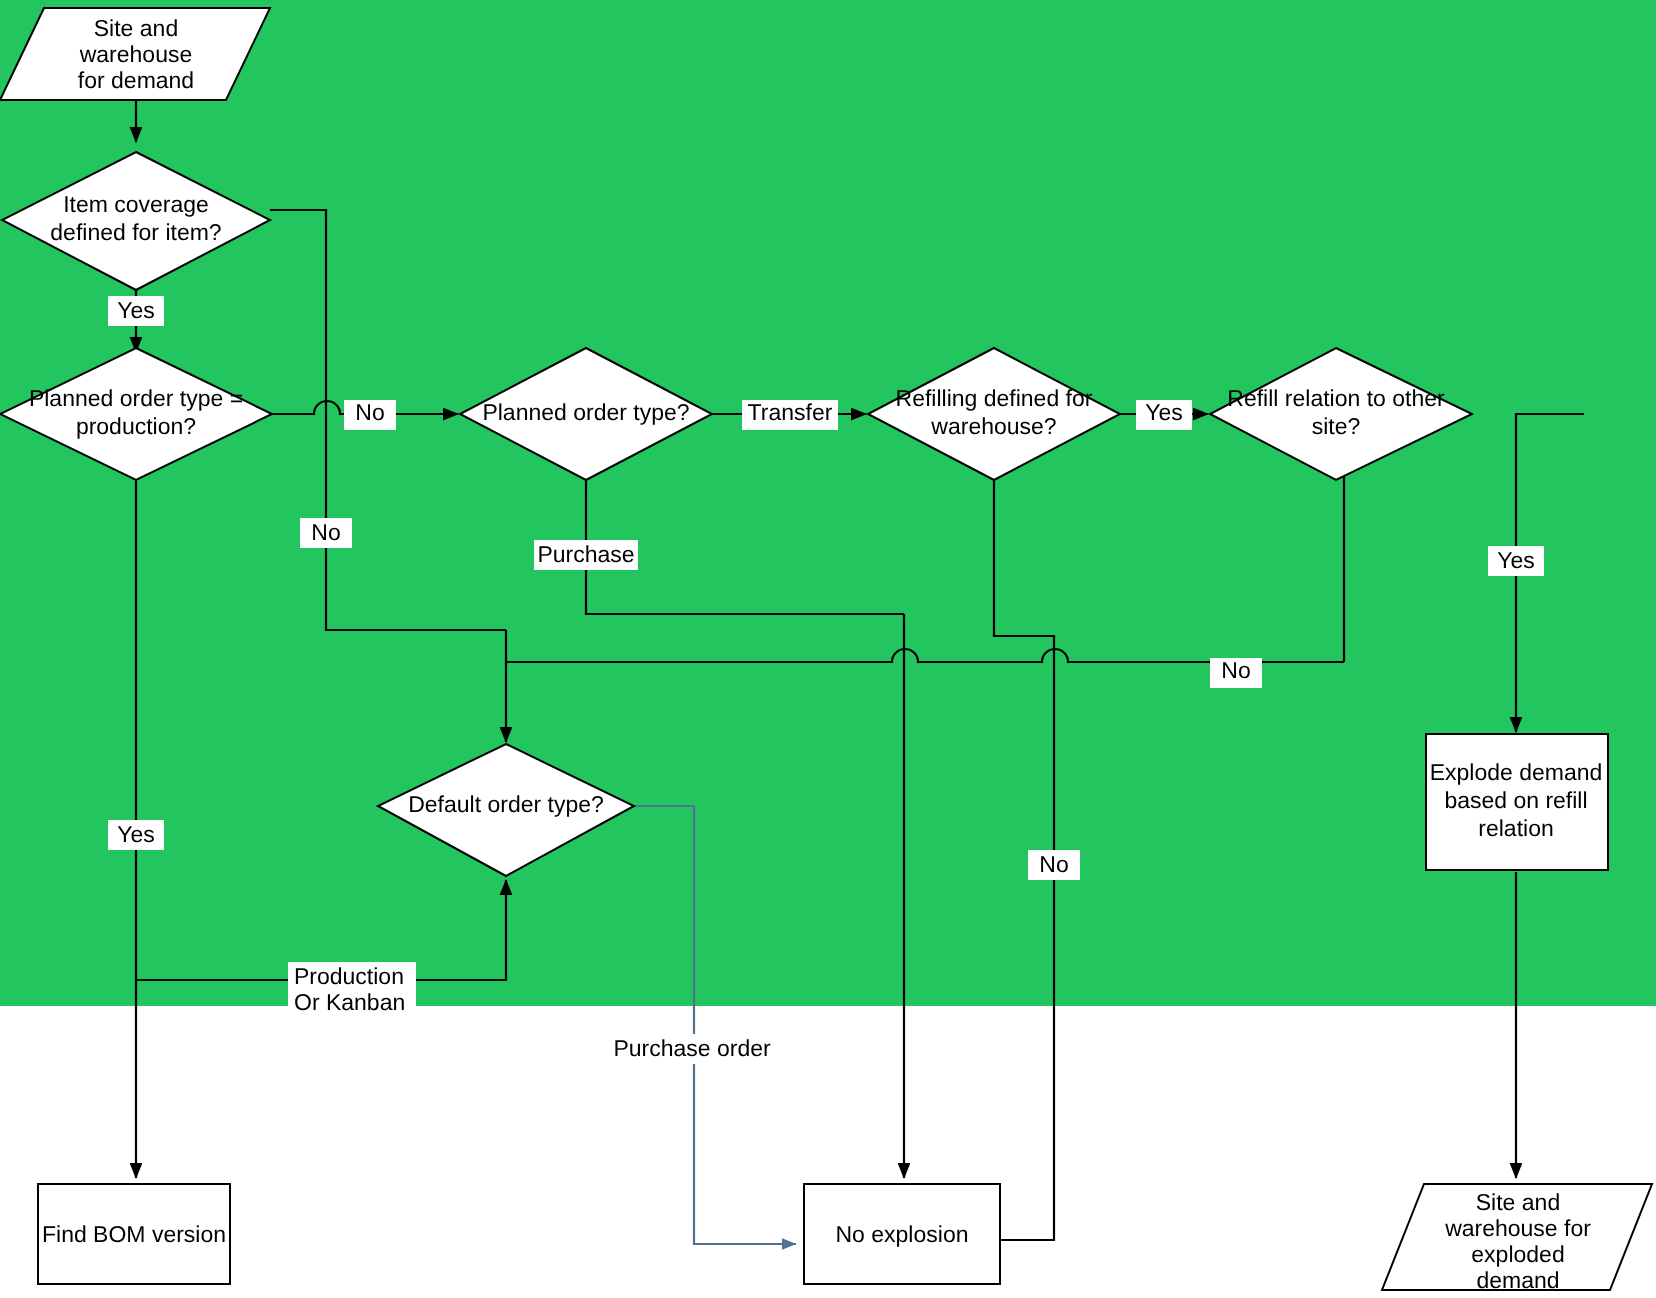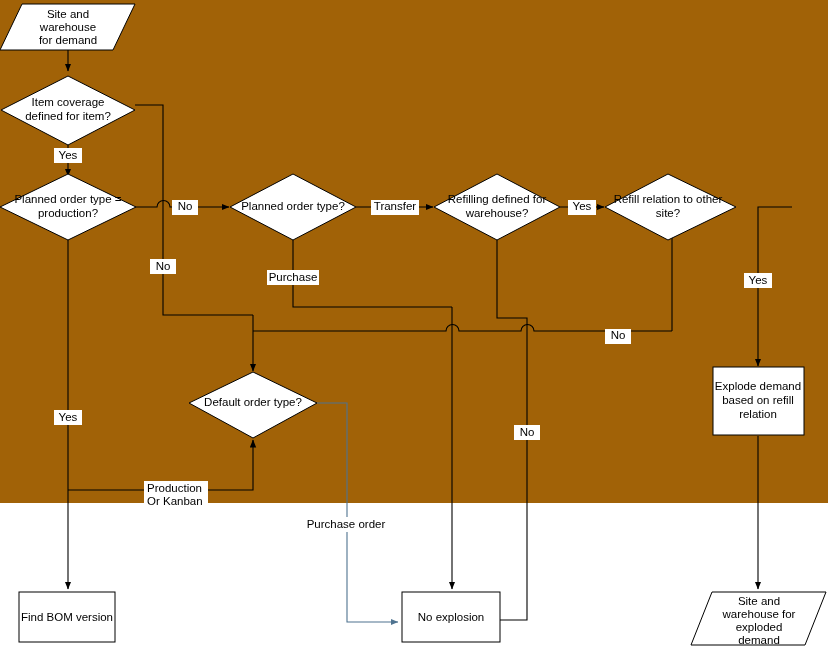--- a/index.html
+++ b/index.html
@@ -11,21 +11,21 @@
   body {
     width: 828px;
     height: 649px;
     overflow: hidden;
     font-family: "Liberation Sans", sans-serif;
   }
   #flowchart-root {
     position: relative;
     width: 828px;
     height: 503px;
-    background: #a16207;
+    background: #22c55e;
   }
   svg#flow-svg {
     display: block;
     width: 828px;
     height: 649px;
   }
   .node-shape {
     fill: #ffffff;
     stroke: #000000;
     stroke-width: 1;

